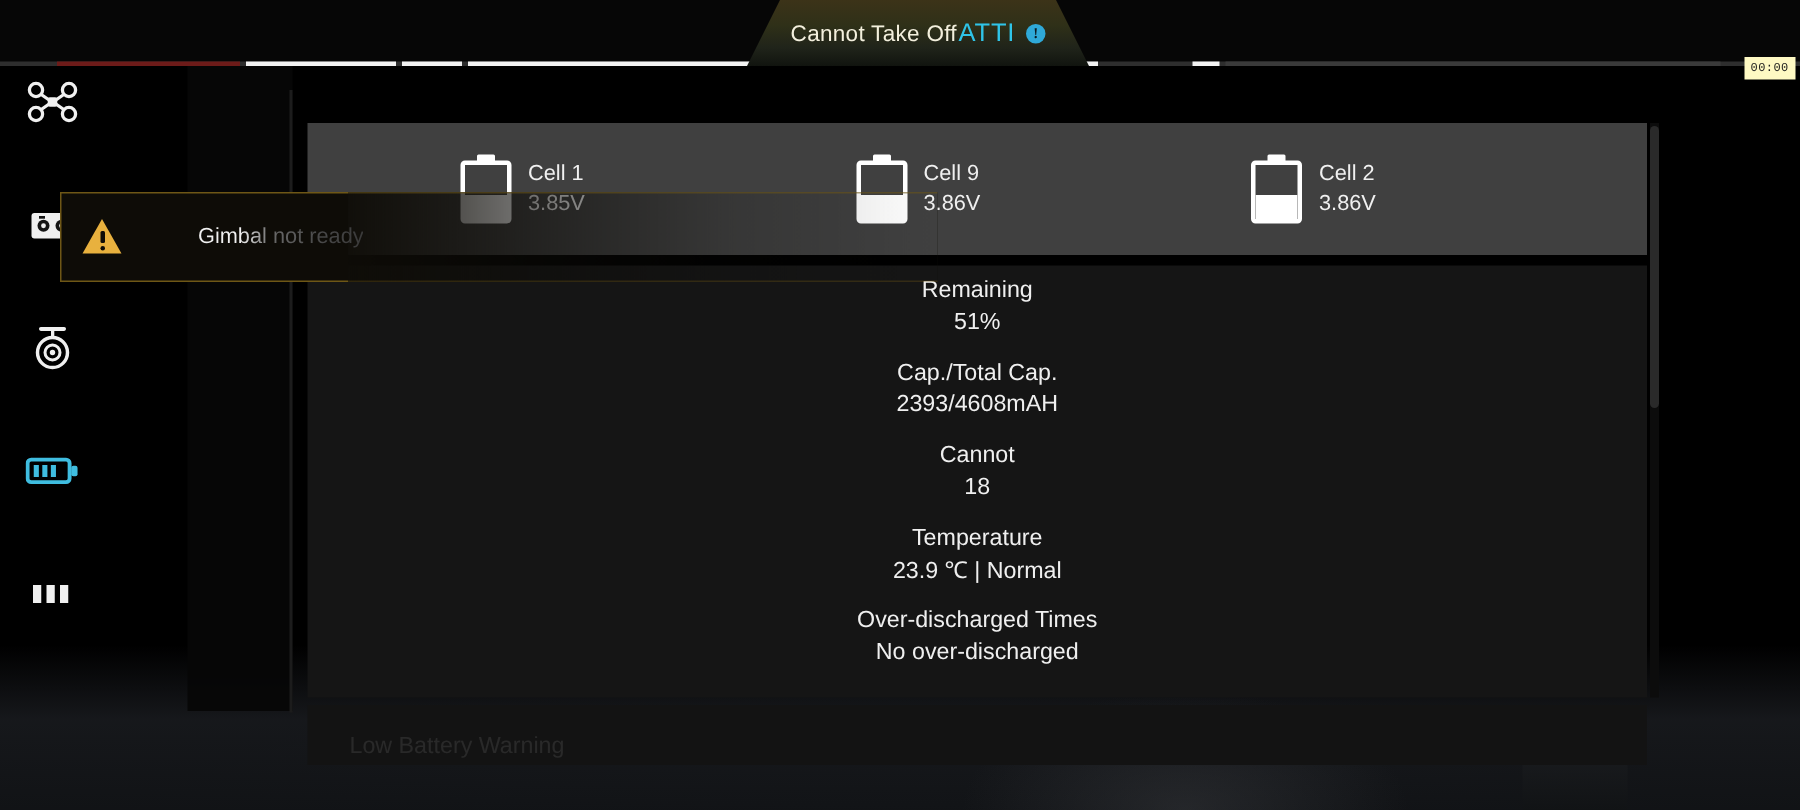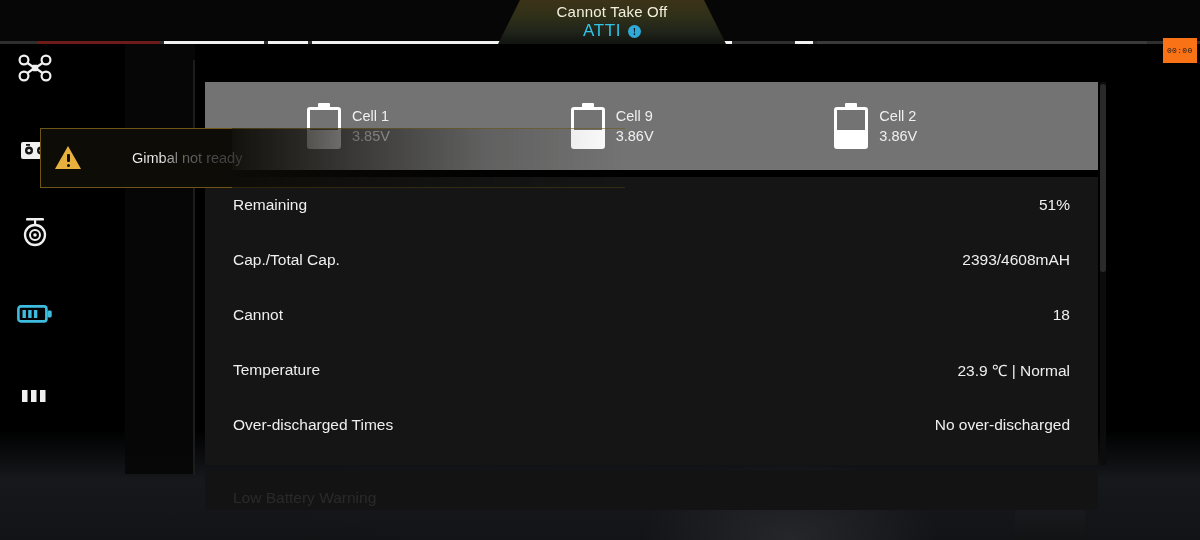--- a/index.html
+++ b/index.html
@@ -109,21 +109,21 @@
   }
   .speeds .row { display: flex; align-items: baseline; gap: 5px; }
   .speeds .lbl { font-size: 9.5px; color: #cfcfcf; letter-spacing: .3px; }
   .speeds .num { font-size: 13px; }
 
   
   .center-banner {
     position: absolute; left: 498px; top: 0; width: 228px; height: 44px;
     background: linear-gradient(180deg, #3c3318 0%, #2f3018 38%, #20241a 72%, #11140f 100%);
     clip-path: polygon(22px 0, 206px 0, 228px 44px, 0 44px);
-    display: flex; flex-direction: column; align-items: center;
+    display: flex; flex-direction: row; align-items: center;
     justify-content: center; gap: 1px;
     z-index: 43;
   }
   .center-banner .t1 { font-size: 15px; color: #f3efdd; letter-spacing: .2px; }
   .center-banner .t2row { display: flex; align-items: center; gap: 7px; }
   .center-banner .t2 { font-size: 17px; color: #2fc4e8; letter-spacing: .6px; }
   .info-dot {
     width: 13px; height: 13px; border-radius: 50%;
     background: #2fa9d8;
     display: flex; align-items: center; justify-content: center;
@@ -145,23 +145,23 @@
   .batt-text { display: flex; flex-direction: column; line-height: 14px; color: #f2f2f2; }
   .batt-text .v { font-size: 12.5px; }
   .batt-text .p { font-size: 12.5px; }
 
   .gear-btn {
     position: absolute; left: 1158px; top: 5px;
     width: 34px; height: 34px; cursor: pointer;
   }
   .timer-badge {
     position: absolute; left: 1163px; top: 38px;
-    background: #f97316; color: #1a1a1a;
+    background: #fef9c3; color: #1a1a1a;
     font-size: 8px; letter-spacing: .3px;
-    padding: 8px 4px;
+    padding: 3px 4px;
     font-family: "Liberation Mono", monospace;
     z-index: 45;
   }
 
   
   .rail {
     position: absolute; left: 125px; top: 44px; width: 70px; height: 430px;
     background: rgba(6,6,6,0.92);
     z-index: 20;
   }
@@ -176,21 +176,21 @@
   }
   .ri-0 { top: 40px; }
   .ri-1 { top: 122px; }
   .ri-2 { top: 204px; }
   .ri-3 { top: 286px; }
   .ri-4 { top: 368px; }
 
   
   .cells-panel {
     position: absolute; left: 205px; top: 82px; width: 893px; height: 88px;
-    background: #737373;
+    background: #404040;
     z-index: 10;
   }
   .cells-row {
     display: flex; height: 100%; align-items: center;
     padding-left: 102px;
   }
   .cell { display: flex; align-items: center; gap: 11px; width: 296px; }
   .cell-txt { display: flex; flex-direction: column; line-height: 20px; }
   .cell-txt .cname { font-size: 14.5px; color: #f0f0f0; }
   .cell-txt .cvolt { font-size: 14.5px; color: #f0f0f0; }
@@ -214,20 +214,21 @@
 
   .details-panel {
     position: absolute; left: 205px; top: 177px; width: 893px; height: 288px;
     background: #151515;
     z-index: 10;
   }
   .drow {
     height: 55px;
     display: flex; align-items: center; justify-content: space-between;
     padding: 8px 28px;
+    flex-direction: column;
   }
   .drow .k { font-size: 15.5px; color: #efefef; }
   .drow .v { font-size: 15.5px; color: #efefef; }
 
   .details-panel-2 {
     position: absolute; left: 205px; top: 470px; width: 893px; height: 40px;
     background: #131313;
     z-index: 10;
     overflow: hidden;
   }

